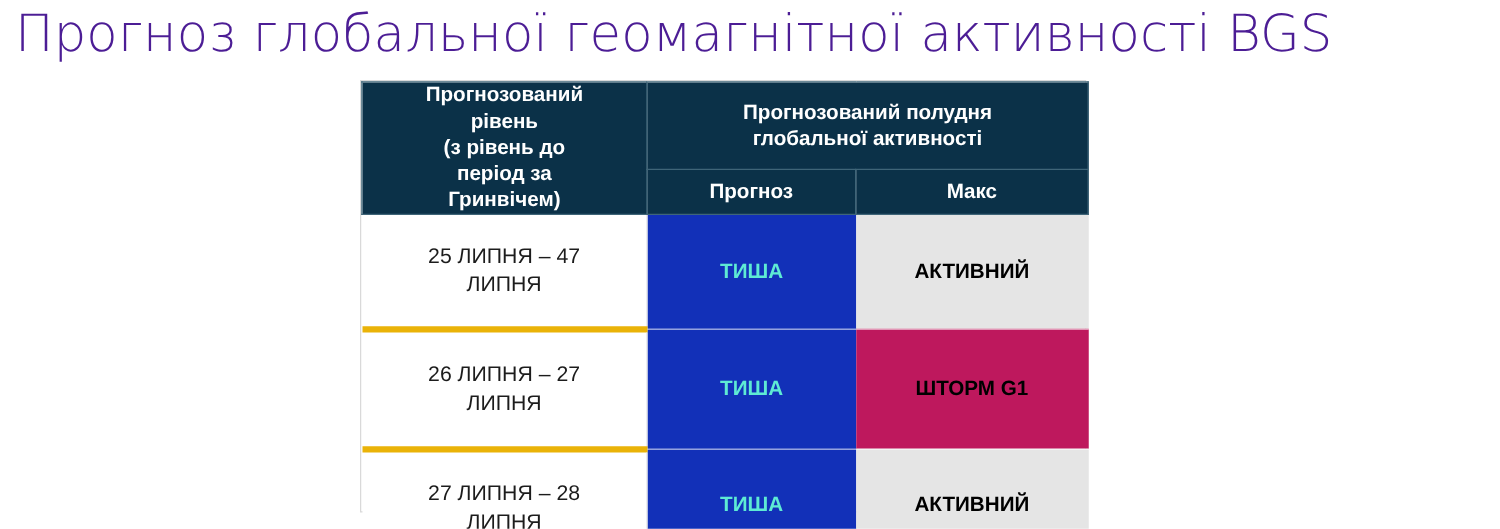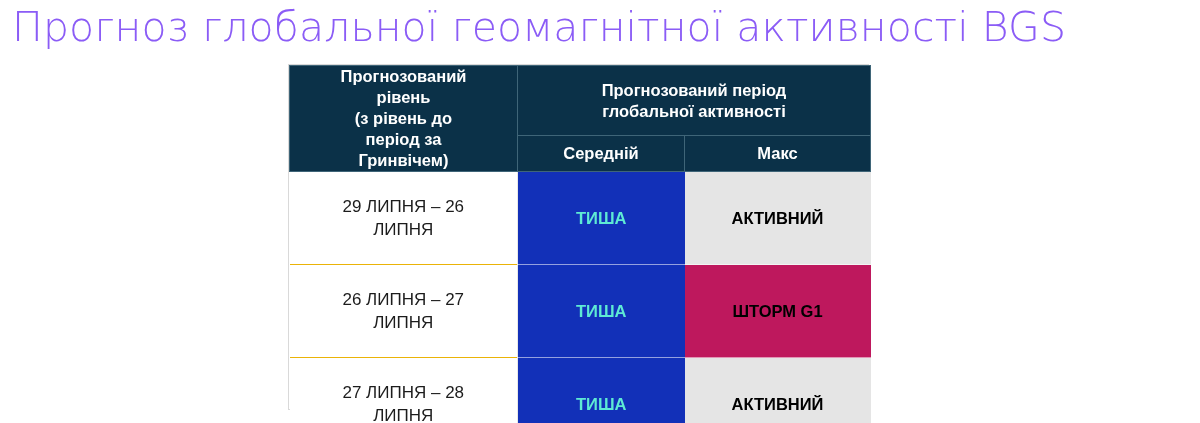--- a/index.html
+++ b/index.html
@@ -27,21 +27,21 @@
     position: absolute;
     left: 12px;
     top: 1px;
     width: 1180px;
     height: 54px;
     line-height: 52px;
     font-family: "DejaVu Sans", sans-serif;
     font-weight: 300;
     font-size: 41px;
     letter-spacing: 0.1px;
-    color: #8b5cf6;
+    color: #4c1d95;
     white-space: nowrap;
   }
 
   
   .forecast-table-wrap {
     position: absolute;
     left: 288px;
     top: 64px;
     width: 581px;
     height: 346px;
@@ -94,21 +94,21 @@
   }
 
   
   .cell-period {
     background: #ffffff;
     color: #1c1c1c;
     font-family: "Liberation Sans", sans-serif;
     font-size: 17px;
     line-height: 23px;
     padding: 4px 26px;
-    border-top: 1px solid #eab308;
+    border-top: 5px solid #eab308;
     border-right: 1px solid #e8e8e8;
     box-sizing: border-box;
   }
 
   .cell-level {
     font-weight: bold;
     font-size: 16.5px;
     line-height: 21px;
     padding: 4px 6px;
     border-top: 1px solid rgba(255,255,255,0.55);
@@ -152,33 +152,33 @@
       <thead>
         <tr>
           <th class="hdr hdr-period" rowspan="2">
             <span class="hdr-period-line">Прогнозований</span>
             <span class="hdr-period-line">рівень</span>
             <span class="hdr-period-line">(з рівень до</span>
             <span class="hdr-period-line">період за</span>
             <span class="hdr-period-line">Гринвічем)</span>
           </th>
           <th class="hdr hdr-level" colspan="2">
-            <span class="hdr-period-line">Прогнозований період</span>
+            <span class="hdr-period-line">Прогнозований полудня</span>
             <span class="hdr-period-line">глобальної активності</span>
           </th>
         </tr>
         <tr>
-          <th class="hdr hdr-sub">Середній</th>
+          <th class="hdr hdr-sub">Прогноз</th>
           <th class="hdr hdr-sub">Макс</th>
         </tr>
       </thead>
       <tbody>
         <tr class="first-body-row">
           <td class="cell-period">
-            <span class="hdr-period-line">29 ЛИПНЯ – 26</span>
+            <span class="hdr-period-line">25 ЛИПНЯ – 47</span>
             <span class="hdr-period-line">ЛИПНЯ</span>
           </td>
           <td class="cell-level lvl-quiet">ТИША</td>
           <td class="cell-level lvl-active">АКТИВНИЙ</td>
         </tr>
         <tr>
           <td class="cell-period">
             <span class="hdr-period-line">26 ЛИПНЯ – 27</span>
             <span class="hdr-period-line">ЛИПНЯ</span>
           </td>

